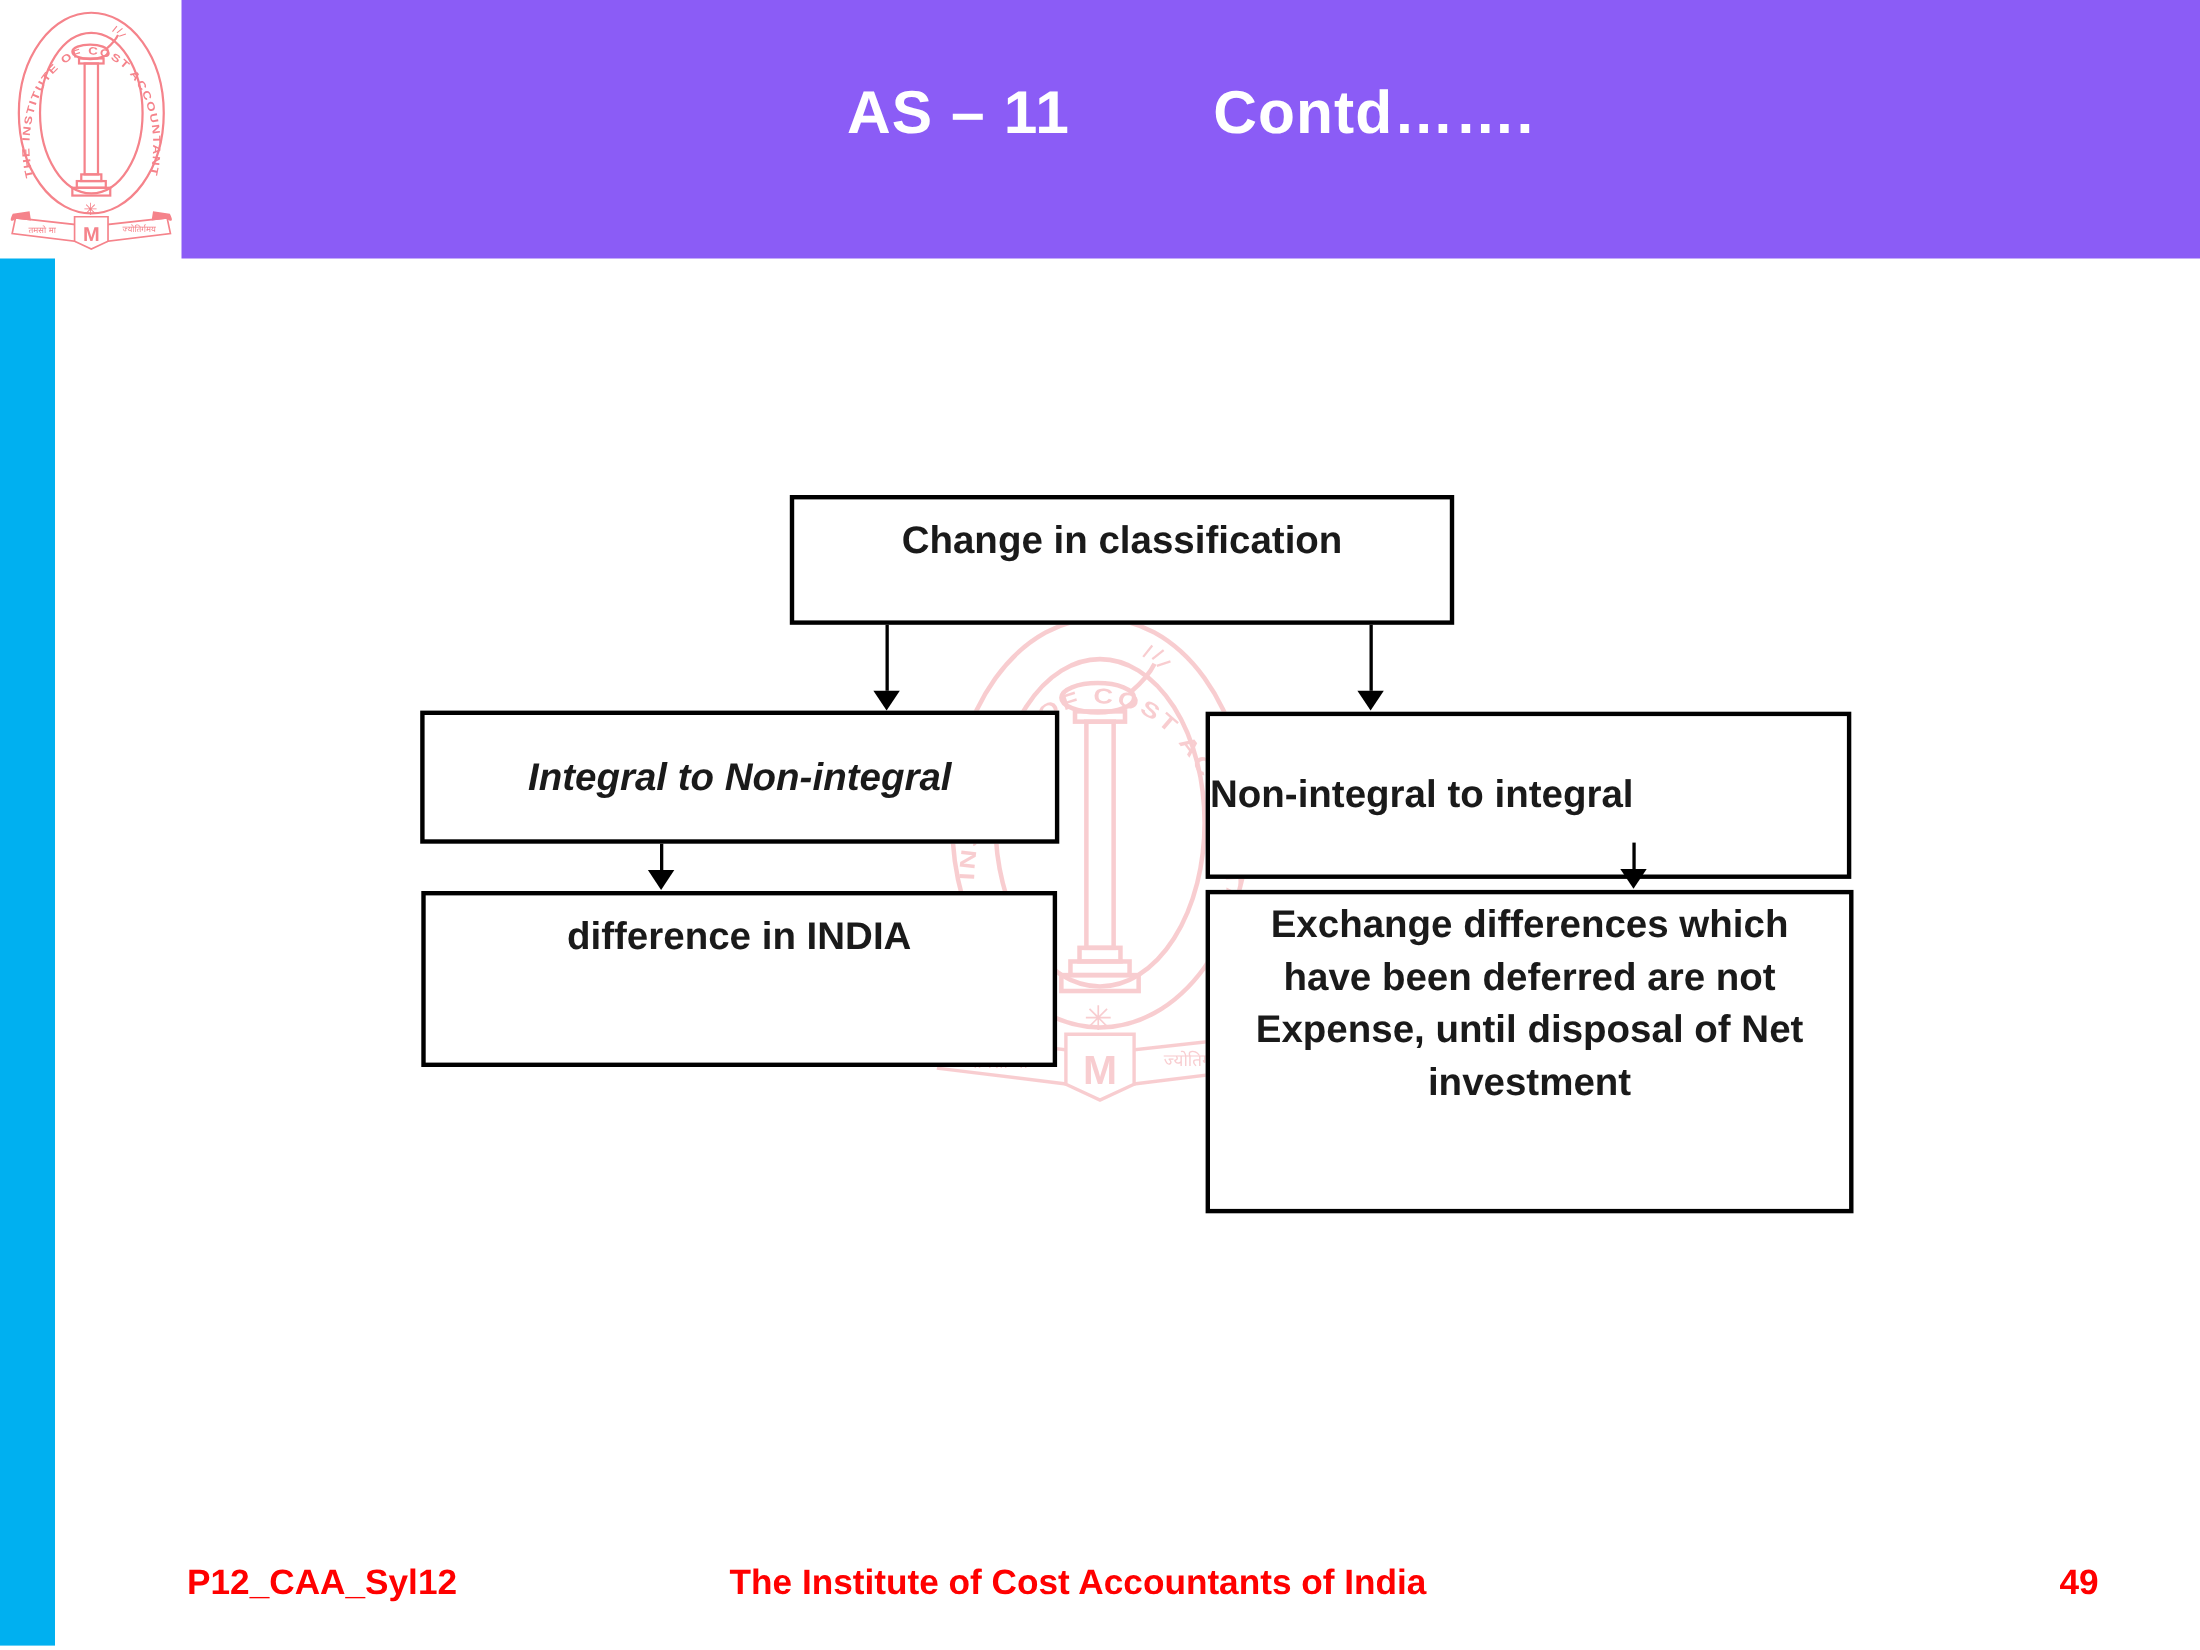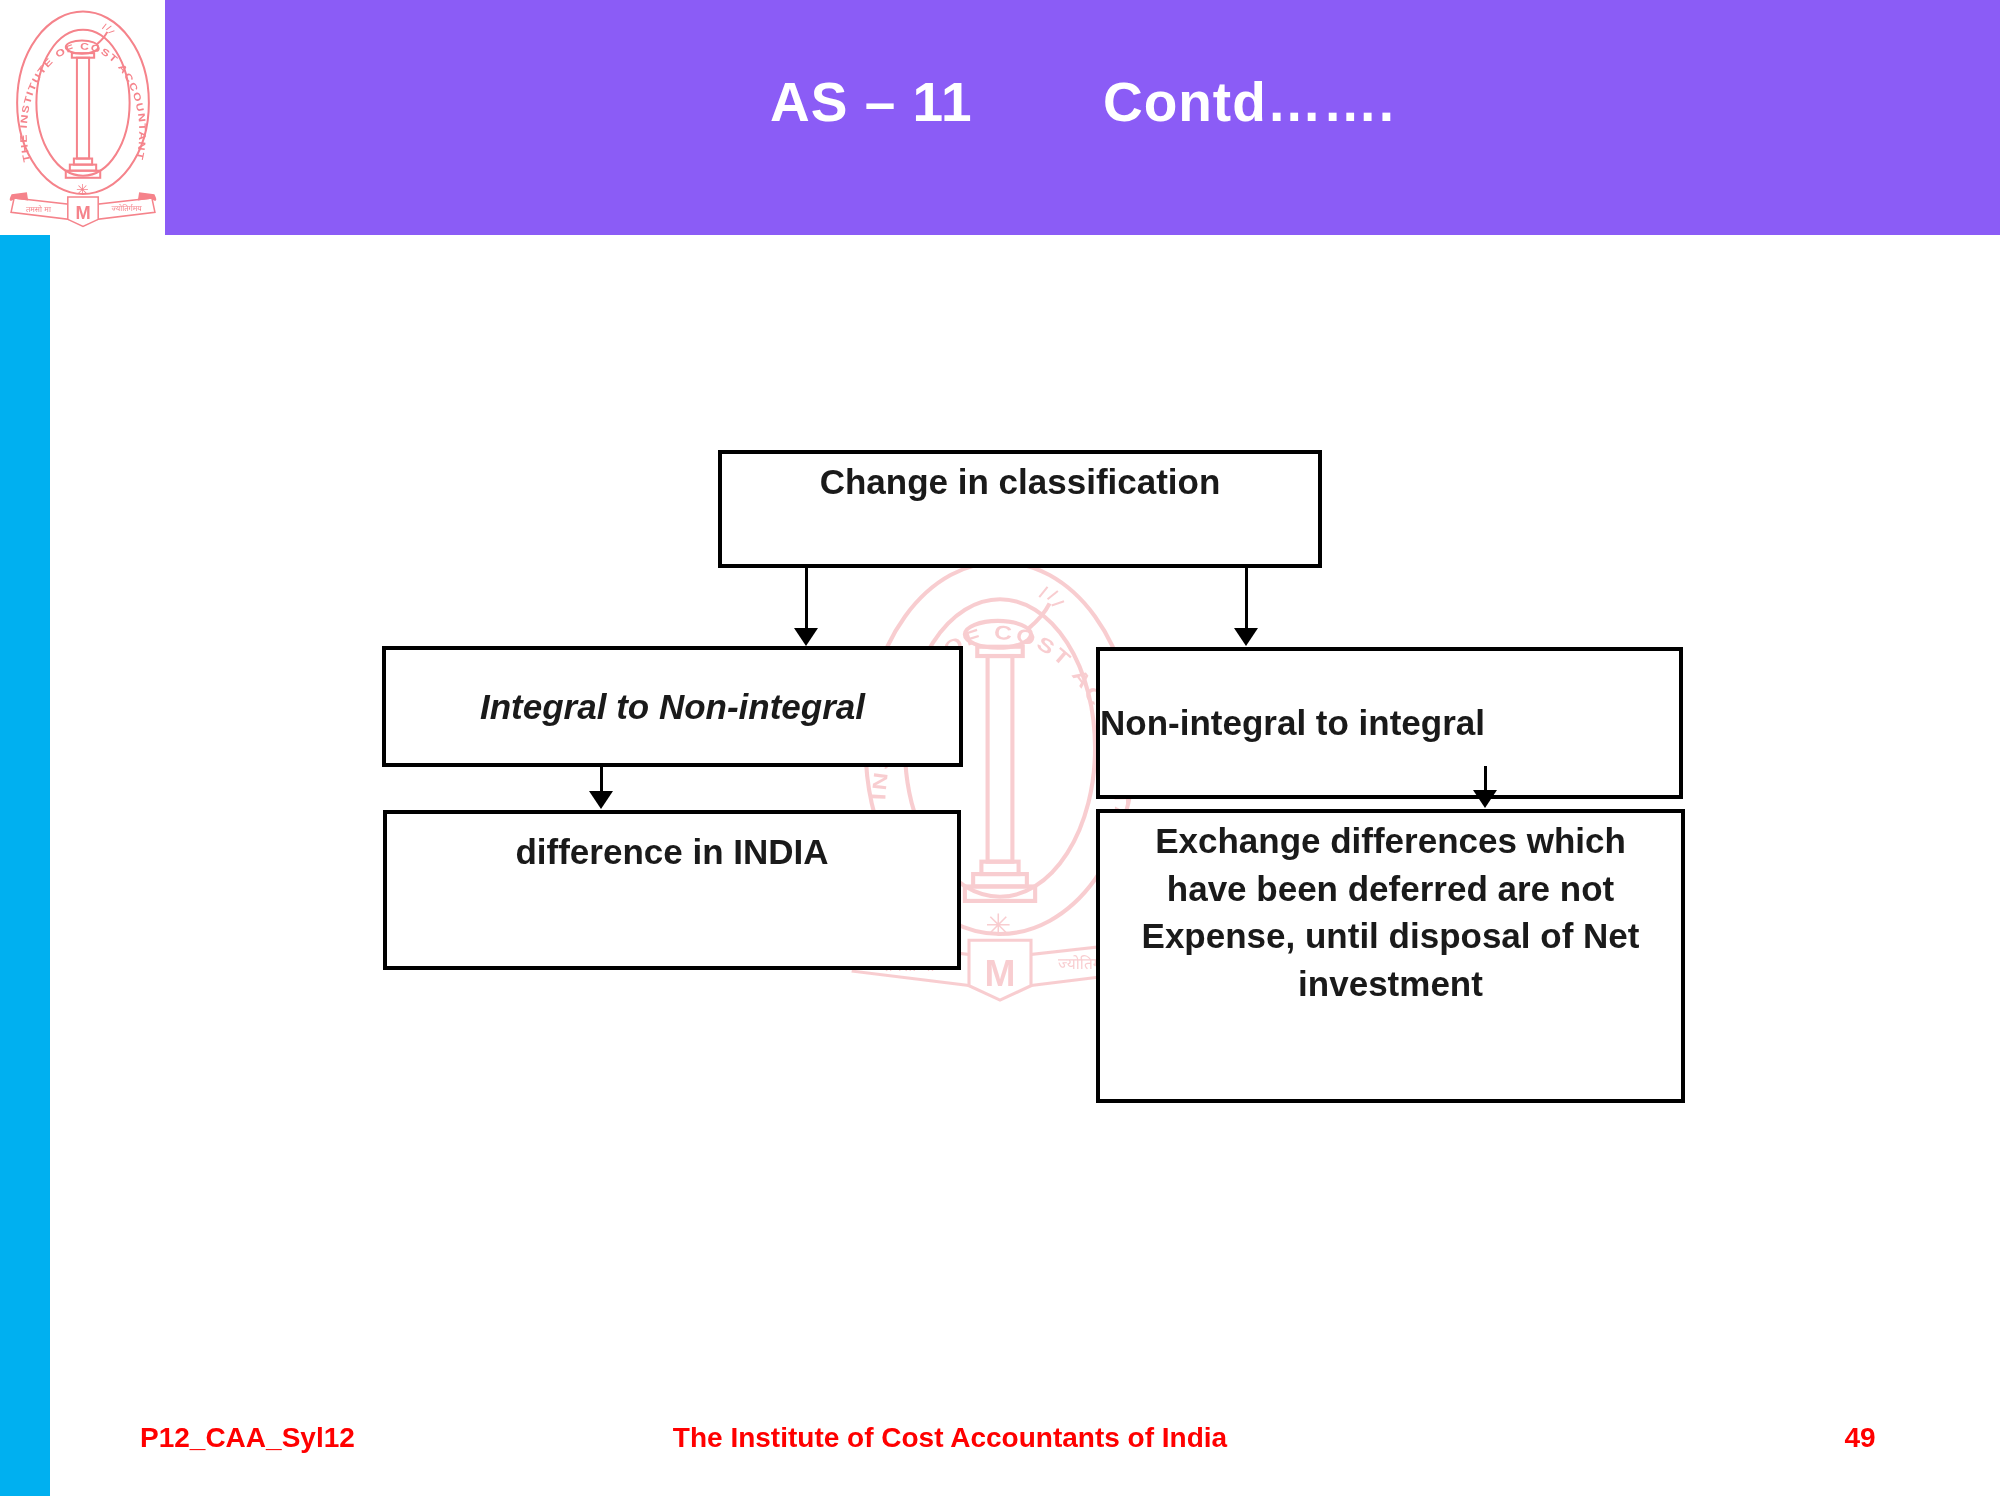--- a/index.html
+++ b/index.html
@@ -21,32 +21,32 @@
   
   .side-stripe{position:absolute;left:0;top:235px;width:50px;height:1261px;background:#00b0f0;}
   
   .watermark-svg{position:absolute;left:845px;top:545px;color:#ef7e86;opacity:0.38;z-index:1;}
   
   .flow-node{
     position:absolute;background:#ffffff;border:4px solid #000000;box-sizing:border-box;
     color:#1a1a1a;font-weight:bold;font-size:35px;text-align:center;z-index:2;
     line-height:1.36;
   }
-  .node-root{left:718px;top:450px;width:604px;height:118px;padding-top:4px;}
+  .node-root{left:718px;top:450px;width:604px;height:118px;padding-top:14px;}
   .node-branch-left{left:382px;top:646px;width:581px;height:121px;display:flex;align-items:center;justify-content:center;font-style:italic;}
   .node-branch-right{left:1096px;top:647px;width:587px;height:152px;display:flex;align-items:center;justify-content:flex-start;}
   .node-leaf-left{left:383px;top:810px;width:578px;height:160px;padding-top:14px;}
   .node-leaf-right{left:1096px;top:809px;width:589px;height:294px;padding-top:4px;}
   .arrow-line{position:absolute;width:3px;background:#000000;z-index:3;}
   .arrow-head{
     position:absolute;width:0;height:0;z-index:3;
     border-left:12px solid transparent;border-right:12px solid transparent;border-top:18px solid #000000;
   }
   
-  .footer-text{position:absolute;top:1418px;color:#ff0000;font-weight:bold;font-size:28px;line-height:40px;}
+  .footer-text{position:absolute;top:1418px;color:#ff0000;font-weight:bold;font-size:32px;line-height:40px;margin-left:30px;}
   .footer-left{left:140px;}
   .footer-center{left:500px;width:900px;text-align:center;}
   .footer-right{left:1800px;width:120px;text-align:center;}
   .deva{font-family:"DejaVu Sans",sans-serif;}
 </style>
 </head>
 <body>
 
 <div class="slide">
 

